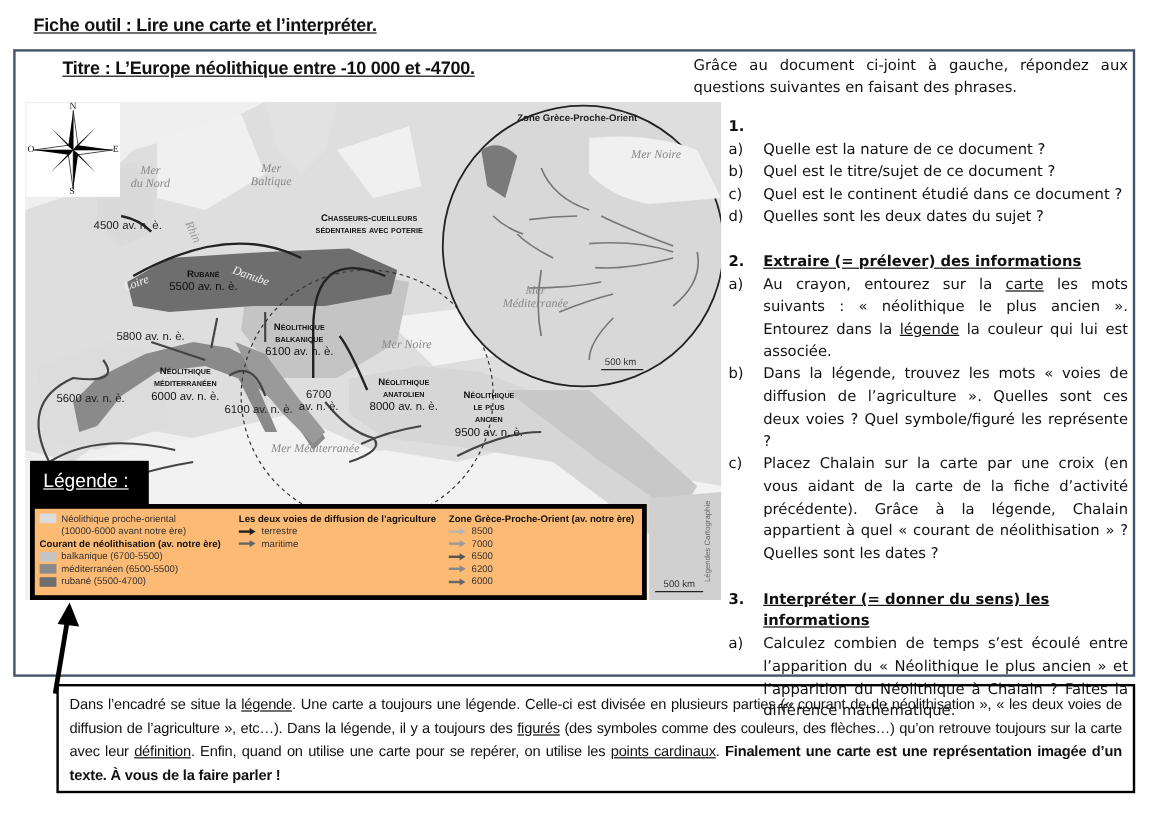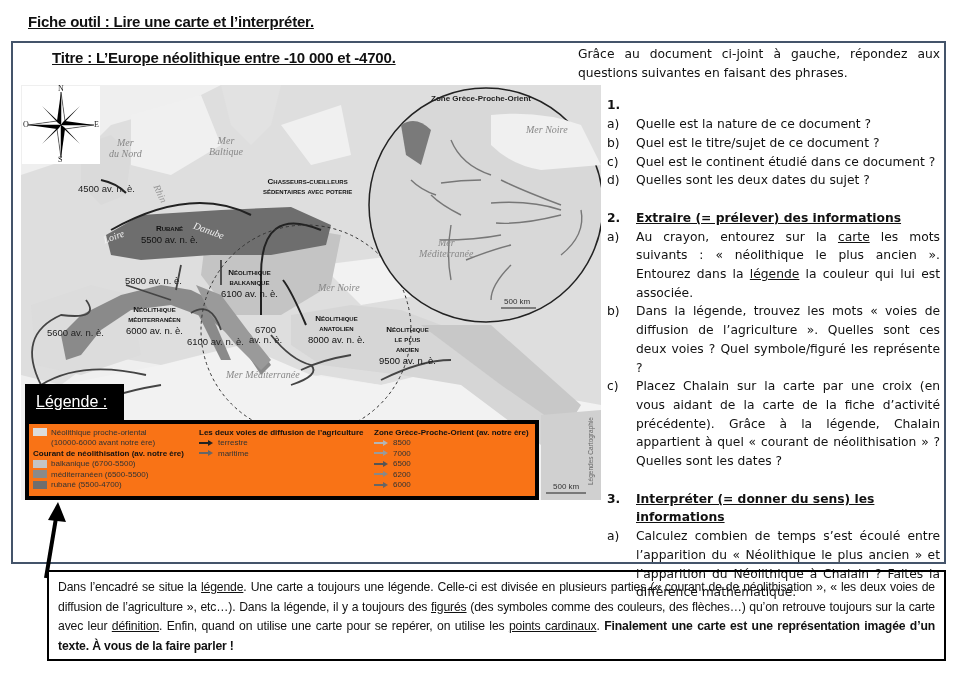--- a/index.html
+++ b/index.html
@@ -11,21 +11,21 @@
   .map svg{position:absolute;left:0;top:0;}
   .compass{position:absolute;left:1px;top:1px;width:78px;height:78px;background:#fff;}
   .lbl{position:absolute;font-size:9.5px;color:#222;white-space:nowrap;line-height:1.1;}
   .sea{position:absolute;font-family:"Liberation Serif",serif;font-style:italic;color:#888;font-size:10px;text-align:center;line-height:1.1;}
   .zone{position:absolute;font-size:8px;font-weight:bold;text-align:center;line-height:1.25;font-variant:small-caps;color:#111;}
   .zone .d{font-weight:normal;font-variant:normal;font-size:9.5px;}
   .river{position:absolute;font-family:"Liberation Serif",serif;font-style:italic;color:#f2f2f2;font-size:10px;}
   .river.dark{color:#999;}
   .legend-tag{position:absolute;left:25px;top:384px;width:99px;height:36px;background:#000;}
   .legend-tag span{position:absolute;left:11px;top:9px;color:#fff;font-size:16px;text-decoration:underline;}
-  .legend-box{position:absolute;left:25px;top:420px;width:514px;height:80px;background:#f97316;border:4px solid #000;box-sizing:border-box;font-size:8px;color:#333;}
+  .legend-box{position:absolute;left:25px;top:420px;width:514px;height:80px;background:#fdba74;border:4px solid #000;box-sizing:border-box;font-size:8px;color:#333;}
   .legend-box .col{position:absolute;top:3px;}
   .legend-box .h{font-weight:bold;color:#111;}
   .legend-box .row{display:flex;align-items:center;height:10.5px;}
   .sw{width:14px;height:8px;margin-right:4px;display:inline-block;}
   .arr{display:inline-block;width:14px;height:6px;margin-right:5px;position:relative;}
   .arr:before{content:"";position:absolute;left:0;top:2px;width:10px;height:2px;background:currentColor;}
   .arr:after{content:"";position:absolute;right:0;top:0;border-left:5px solid currentColor;border-top:3px solid transparent;border-bottom:3px solid transparent;}
   .scale{position:absolute;font-size:8px;color:#333;}
   .credit{position:absolute;left:585px;top:430px;transform:rotate(-90deg);transform-origin:left top;font-size:6.5px;color:#666;white-space:nowrap;}
   .questions{position:absolute;left:578px;top:45px;width:362px;font-family:"DejaVu Sans",sans-serif;font-size:12.3px;line-height:18.7px;color:#111;}
@@ -189,21 +189,21 @@
     <div class="d">8000 av. n. è.</div>
   </div>
   <div class="zone" style="left:358px;top:240px;">
     <div>Néolithique</div>
     <div>le plus</div>
     <div>ancien</div>
     <div class="d">9500 av. n. è.</div>
   </div>
 
   <div class="lbl" style="left:45px;top:99px;margin-left:12px;">4500 av. n. è.</div>
-  <div class="lbl" style="left:104px;top:191px;">5800 av. n. è.</div>
+  <div class="lbl" style="left:76px;top:191px;">5800 av. n. è.</div>
   <div class="lbl" style="left:8px;top:243px;padding-left:18px;">5600 av. n. è.</div>
   <div class="lbl" style="left:166px;top:252px;">6100 av. n. è.</div>
   <div class="lbl" style="left:228px;top:240px;text-align:center;">
     <div>6700</div>
     <div>av. n. è.</div>
   </div>
 
   <div class="lbl" style="left:410px;top:10px;font-weight:bold;font-size:8px;">Zone Grèce-Proche-Orient</div>
   <div class="sea" style="left:505px;top:39px;">Mer Noire</div>
   <div class="sea" style="left:398px;top:152px;">

